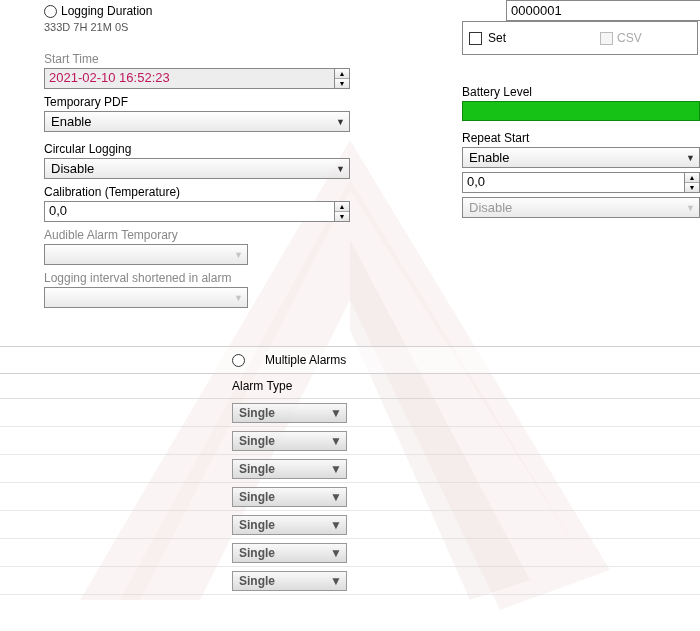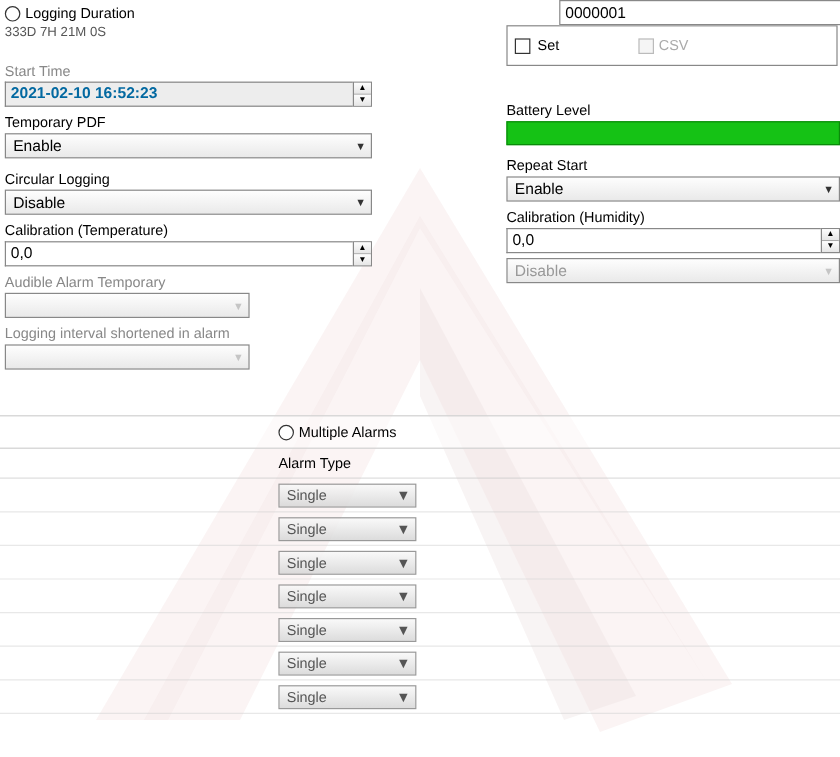--- a/index.html
+++ b/index.html
@@ -10,21 +10,21 @@
     position: absolute;
     left: 50px; top: 100px;
     width: 600px; height: 520px;
     opacity: 0.15;
     pointer-events: none;
     z-index: 0;
   }
   .content { position: relative; z-index: 1; }
   
   .row { display: flex; }
-  .col-left { width: 422px; padding-left: 4px; padding-right: 20px; }
+  .col-left { width: 422px; padding-left: 4px; padding-right: 20px; margin-left: 40px; }
   .col-right { flex: 1; padding-right: 0; }
   
   .label { font-size: 12px; padding: 2px 0; color: #000; white-space: nowrap; }
   .label.muted { color: #888; }
   .sublabel { font-size: 11px; color: #555; padding: 1px 0 3px 0; }
   
   .radio-row { display: flex; align-items: center; gap: 4px; padding-top: 2px; }
   .radio-circle {
     width: 13px; height: 13px;
     border: 1px solid #333;
@@ -58,21 +58,21 @@
     width: 306px;
   }
   .spinner-input {
     flex: 1;
     height: 21px;
     border: 1px solid #888;
     border-right: none;
     padding: 1px 4px;
     font-size: 13px;
   }
-  .spinner-input.disabled { background: rgba(230,230,230,0.7); color:#0369a1;font-weight:bold; }
+  .spinner-input.disabled { background: rgba(230,230,230,0.7); color:#be185d; }
   .spinner-btns {
     width: 16px; height: 21px;
     border: 1px solid #888;
     display: flex; flex-direction: column;
   }
   .spinner-btn {
     flex:1; background: linear-gradient(#fdfdfd,#e6e6e6);
     display:flex; align-items:center; justify-content:center;
     font-size: 7px; line-height: 1;
   }
@@ -98,39 +98,39 @@
   
   .set-csv-row {
     width: calc(100% - 2px);
     height: 20px;
     border: 1px solid #888;
     display:flex; align-items:center;
     padding: 16px 6px;
     gap: 6px;
     background: #fff;
   }
-  .csv-group { display:flex; align-items:center; gap:4px; margin-left: 60px; color:#aaa; }
+  .csv-group { display:flex; align-items:center; gap:4px; margin-left: 88px; color:#aaa; }
   
   .vgap4 { height: 4px; }
   .vgap8 { height: 8px; }
   .vgap14 { height: 14px; }
   
   
   .alarm-area { position: absolute; left:0; right:0; top: 346px; }
   .alarm-header-row { height: 28px; border-top:1px solid #d0d0d0; border-bottom:1px solid #d0d0d0; display:flex; align-items:center; background: rgba(255,255,255,0.5);}
   .alarm-col1 { width: 228px; }
-  .alarm-col2 { width: 130px; padding-left:4px; display:flex; align-items:center; gap:4px;}
+  .alarm-col2 { width: 130px; padding-left:4px; display:flex; align-items:center; gap:20px;}
   .alarm-subhead { height: 25px; display:flex; align-items:center; font-size:12px; border-bottom:1px solid rgba(200,200,200,0.6);}
   .alarm-row { height: 28px; display:flex; align-items:center; border-bottom:1px solid rgba(210,210,210,0.5);}
   .alarm-select {
     width: 115px; height:20px;
     border:1px solid #999;
     background: linear-gradient(rgba(248,248,248,0.85), rgba(214,214,214,0.85));
     display:flex; align-items:center; justify-content:space-between;
-    padding: 0 4px 0 6px; font-size:12px; color:#555;
+    padding: 0 4px 0 6px; font-size:12px; color:#555;font-weight:bold;
   }
   
   .calib-wrap-right { display:flex; width:100%; }
   .calib-wrap-right .spinner-input { flex:1; }
 </style>
 </head>
 <body>
 
 <svg class="watermark" viewBox="0 0 600 520">
   <path d="M 30 500 L 300 40 L 560 470 L 450 510 L 300 200 L 150 500 Z" fill="#b03030" opacity="0.35"></path>
@@ -215,21 +215,20 @@
       <div class="battery-bar"></div>
 
       <div class="vgap8"></div>
       <div class="label">Repeat Start</div>
       <div class="select full">
         <span>Enable</span>
         <span class="chev">▼</span>
       </div>
 
       <div class="vgap4"></div>
-      <div class="label">Calibration (Humidity)</div>
       <div class="calib-wrap-right">
         <div class="spinner-input" style="background:#fff">0,0</div>
         <div class="spinner-btns">
           <div class="spinner-btn">▲</div>
           <div class="spinner-btn">▼</div>
         </div>
       </div>
 
       <div class="vgap4"></div>
       <div class="select full disabled">

